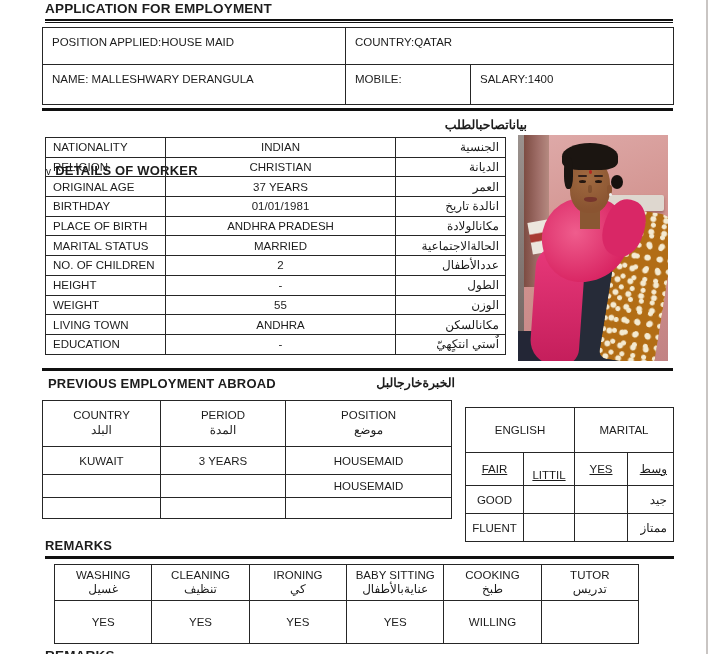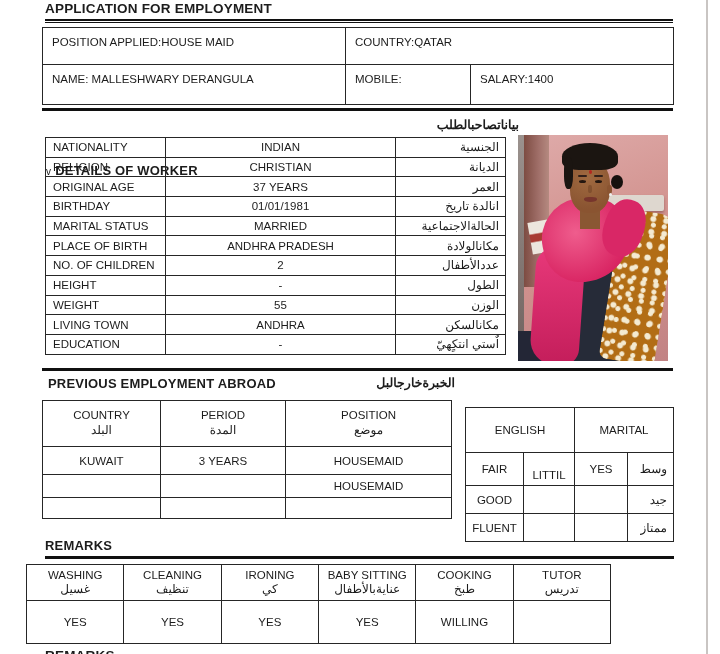--- a/index.html
+++ b/index.html
@@ -40,28 +40,28 @@
   #employment-table td { text-align: center; }
   #employment-table tr.er1 td { height: 28px; }
   #employment-table tr.er2 td { height: 23px; }
   #employment-table tr.er3 td { height: 21px; }
   .har { font-size: 12px; direction: rtl; }
 
   
   #language-table { left: 465px; top: 407px; width: 208px; }
   #language-table th { height: 45px; text-align: center; }
   #language-table td { text-align: center; }
-  #language-table tr.lr1 td { height: 33px; }
+  #language-table tr.lr1 td { height: 33px; text-decoration: underline; }
   #language-table tr.lr2 td { height: 28px; }
   #language-table tr.lr3 td { height: 28px; }
   #language-table td.laar { text-align: right; padding-right: 6px; font-size: 12px; direction: rtl; }
   #language-table td.low { vertical-align: bottom; padding-bottom: 4px; }
 
   
-  #skills-table { left: 26px; top: 564px; width: 585px; }
+  #skills-table { left: 54px; top: 564px; width: 585px; }
   #skills-table th { height: 36px; line-height: 1.25; text-align: center; }
   #skills-table td { height: 43px; text-align: center; }
 
   
   #photo { left: 518px; top: 135px; width: 150px; height: 226px; overflow: hidden; background: #d49a9b; }
   #photo div { position: absolute; }
   .ph-wall { inset: 0; background: linear-gradient(160deg, #dfabaa 0%, #d2938f 45%, #c28384 100%); }
   .ph-edge { left: 0; top: 0; width: 6px; height: 100%; background: linear-gradient(180deg, #9b928e, #6f625e); }
   .ph-door { left: 6px; top: 0; width: 25px; height: 152px; background: linear-gradient(90deg, #7d4c42, #a1706a 60%, #b58a80); }
   .ph-paper { left: 12px; top: 86px; width: 20px; height: 32px; transform: rotate(-10deg);
@@ -124,21 +124,21 @@
     <td>MOBILE:</td>
     <td>SALARY:1400</td>
   </tr>
 </tbody>
   </table>
 <div class="abs rule" style="left:42px; top:108px; width:631px; height:3px;"></div>
 
 <div class="abs heading" style="left:46px; top:119px; font-size:13px;margin-top:44px;">
   <span class="vmark">v</span><span>DETAILS OF WORKER</span>
 </div>
-<div class="abs ar-head" style="left:44px; top:117px; width:475px; text-align:right;">بياناتصاحبالطلب</div>
+<div class="abs ar-head" style="left:52px; top:117px; width:475px; text-align:right;">بياناتصاحبالطلب</div>
 
 <table id="details-table">
   <colgroup>
       <col style="width:120px">
       <col style="width:230px">
       <col style="width:110px">
     </colgroup>
   <tbody>
       <tr>
     <td class="dl">NATIONALITY</td>
@@ -154,28 +154,28 @@
     <td class="dl">ORIGINAL AGE</td>
     <td class="dv">37 YEARS</td>
     <td class="da">العمر</td>
   </tr>
   <tr>
     <td class="dl">BIRTHDAY</td>
     <td class="dv">01/01/1981</td>
     <td class="da">انالدة تاريخ</td>
   </tr>
   <tr>
+    <td class="dl">PLACE OF BIRTH</td>
+    <td class="dv">ANDHRA PRADESH</td>
+    <td class="da">مكانالولادة</td>
+  </tr>
+  <tr>
     <td class="dl">MARITAL STATUS</td>
     <td class="dv">MARRIED</td>
     <td class="da">الحالةالاجتماعية</td>
-  </tr>
-  <tr>
-    <td class="dl">PLACE OF BIRTH</td>
-    <td class="dv">ANDHRA PRADESH</td>
-    <td class="da">مكانالولادة</td>
   </tr>
   <tr>
     <td class="dl">NO. OF CHILDREN</td>
     <td class="dv">2</td>
     <td class="da">عددالأطفال</td>
   </tr>
   <tr>
     <td class="dl">HEIGHT</td>
     <td class="dv">-</td>
     <td class="da">الطول</td>

